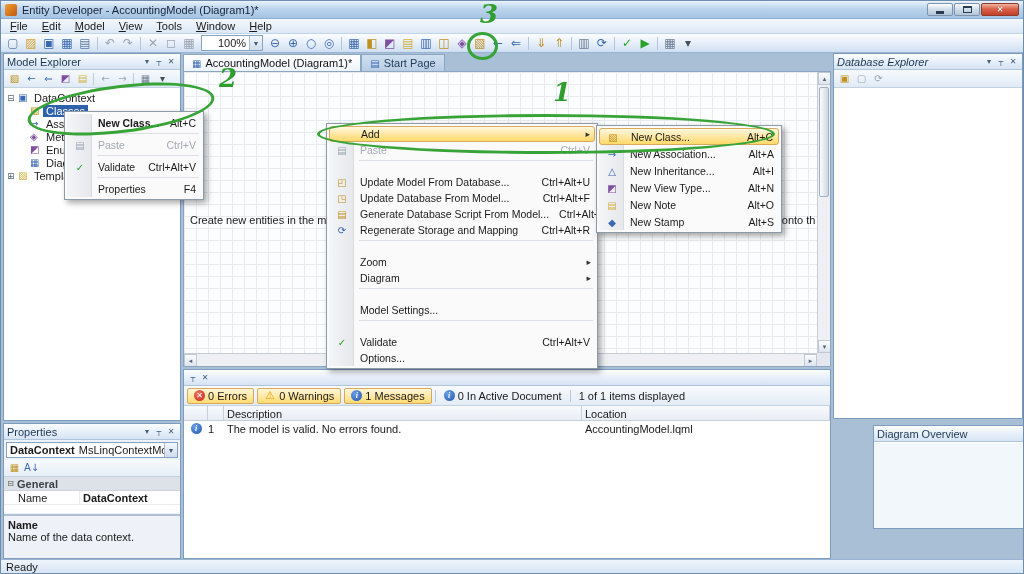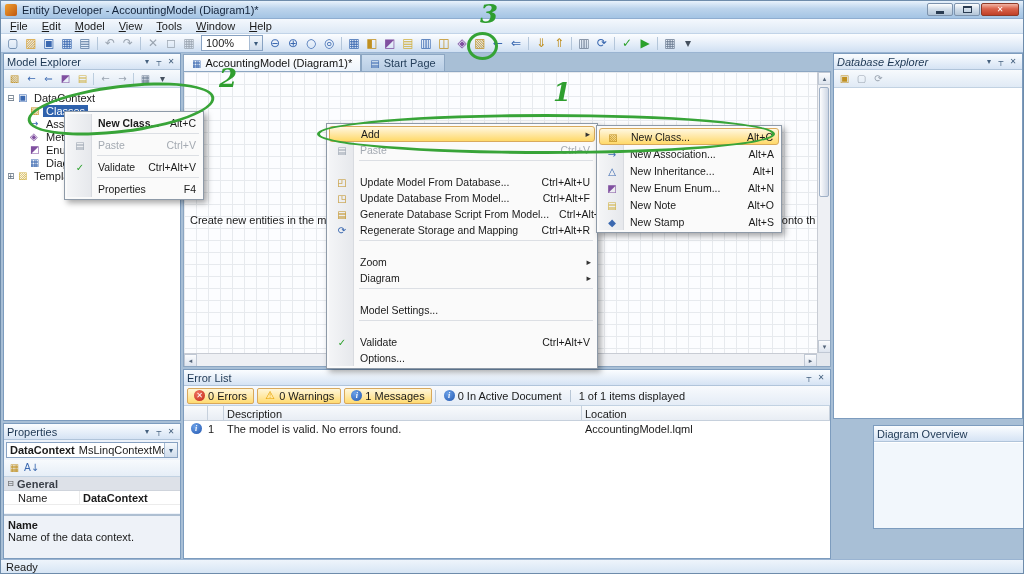--- a/index.html
+++ b/index.html
@@ -23,21 +23,21 @@
 
 
 .toolbar{position:absolute;left:0;top:33px;right:0;height:19px;background:linear-gradient(#fcfdff,#e2ecf8 60%,#cfdff2);border-bottom:1px solid #9ab4d2;display:flex;align-items:center;padding-left:3px;}
 .tb-group{display:flex;align-items:center;height:100%;}
 .tb-icon{width:18px;height:17px;display:flex;align-items:center;justify-content:center;position:relative;border-radius:2px;}
 .tb-glyph{font-size:12px;line-height:1;font-family:"DejaVu Sans",sans-serif;}
 .tb-icon.sep{width:7px;}
 .tb-icon.sep::after{content:"";position:absolute;left:3px;top:2px;bottom:2px;width:1px;background:#b4c6da;}
 .tb-icon.ringed::before{content:"";position:absolute;left:-4px;top:-3px;width:25px;height:22px;border:3px solid #35a335;border-radius:50%;z-index:60;}
 .zoom-combo{display:flex;align-items:center;height:16px;background:#fff;border:1px solid #88a2c2;margin:0 3px;width:62px;flex:none;}
-.zoom-value{flex:1;padding-left:4px;border-radius:6px;}
+.zoom-value{flex:1;padding-left:16px;border-radius:6px;}
 .combo-btn{width:13px;height:100%;background:linear-gradient(#f4f8fc,#cfdcec);border-left:1px solid #a8bcd4;font-size:8px;display:flex;align-items:center;justify-content:center;color:#3a5a7c;flex:none;}
 
 
 .panel{position:absolute;background:#fff;border:1px solid #7d9cbe;}
 .panel-header{height:16px;background:linear-gradient(#fbfdff,#d5e3f4);border-bottom:1px solid #b0c4da;display:flex;align-items:center;padding:0 3px;color:#1c3652;}
 .panel-title{flex:1;white-space:nowrap;overflow:hidden;}
 .ph-btn{width:12px;text-align:center;font-size:8px;color:#44607e;line-height:14px;font-family:"DejaVu Sans",sans-serif;}
 .mini-toolbar{height:18px;background:linear-gradient(#f7fafd,#e0eaf5);border-bottom:1px solid #c2d2e2;display:flex;align-items:center;padding-left:2px;}
 .mini-icon{width:17px;height:16px;display:flex;align-items:center;justify-content:center;position:relative;}
 .mini-glyph{font-size:10px;line-height:1;font-family:"DejaVu Sans",sans-serif;}
@@ -439,21 +439,20 @@
       <div class="hscroll">
         <span class="sc-btn h-left">◂</span>
         <span class="h-thumb"></span>
         <span class="sc-btn h-right">▸</span>
       </div>
       <div class="scroll-corner"></div>
     </div>
 
     <div class="panel" id="error-list">
       <div class="panel-header">
-        <span class="panel-title">Error List</span>
         <span class="ph-btn">┬</span>
         <span class="ph-btn">✕</span>
       </div>
       <div class="el-filters">
         <span class="el-btn">
           <span class="sicon err">✕</span>
           <span>0 Errors</span>
         </span>
         <span class="el-btn">
           <span class="sicon warn">⚠</span>
@@ -682,21 +681,21 @@
       </div>
 
       <div class="menu-item">
         <span class="mi-icon" style="color: rgb(58, 104, 176);">△</span>
         <span class="mi-label">New Inheritance...</span>
         <span class="mi-shortcut">Alt+I</span>
       </div>
 
       <div class="menu-item">
         <span class="mi-icon" style="color: rgb(128, 80, 160);">◩</span>
-        <span class="mi-label">New Enum Enum...</span>
+        <span class="mi-label">New View Type...</span>
         <span class="mi-shortcut">Alt+N</span>
       </div>
 
       <div class="menu-item">
         <span class="mi-icon" style="color: rgb(208, 176, 64);">▤</span>
         <span class="mi-label">New Note</span>
         <span class="mi-shortcut">Alt+O</span>
       </div>
 
       <div class="menu-item">

